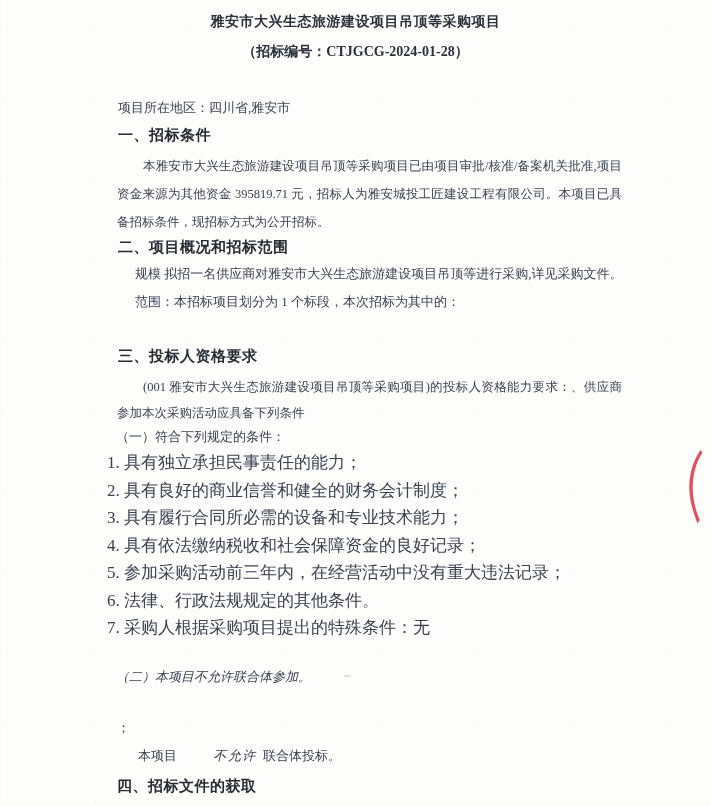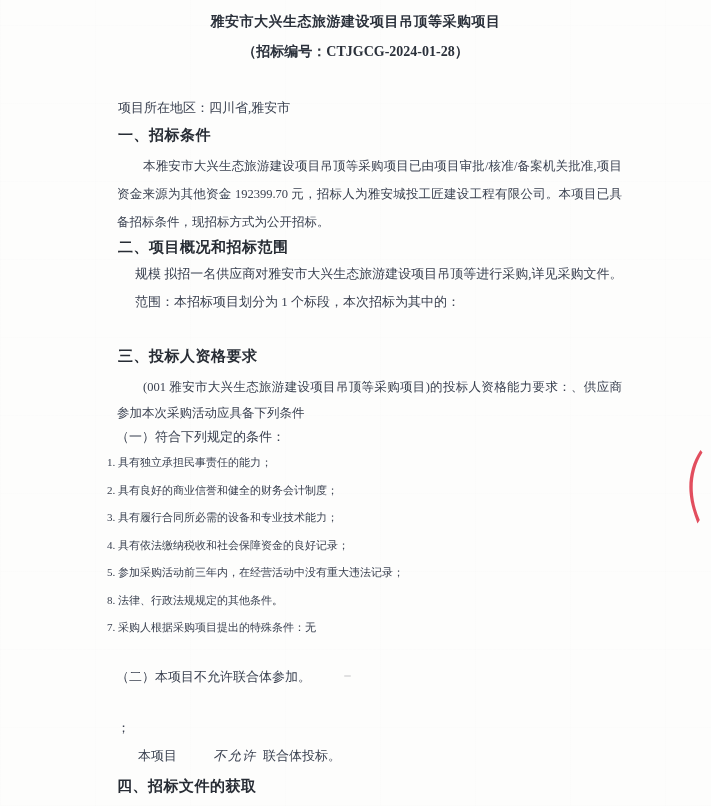--- a/index.html
+++ b/index.html
@@ -58,23 +58,23 @@
   .loc       { top: 94px;  left: 118px; }
   .h-s1      { top: 121px; left: 118px; }
   .para-s1   { top: 152px; left: 117px; }
   .h-s2      { top: 233px; left: 118px; }
   .l-scale   { top: 260px; left: 135px; }
   .l-scope   { top: 288px; left: 135px; }
   .l-lot     { top: 316px; left: 132px; }
   .h-s3      { top: 342px; left: 118px; }
   .para-s3   { top: 374px; left: 117px; }
   .l-sub1    { top: 423px; left: 116px; }
-  .items     { top: 449px; left: 107px; font-size: 11px; line-height: 27.5px; }
+  .items     { top: 449px; left: 107px; font-size: 17px; line-height: 27.5px; }
   .item      { display: block; white-space: nowrap; }
-  .l-sub2    { top: 663px; left: 116px; }
+  .l-sub2    { top: 663px; left: 116px; font-style: italic; }
   .l-semi    { top: 714px; left: 117px; }
   .l-jv      { top: 742px; left: 138px; }
   .em-italic { font-style: italic; letter-spacing: 1.5px; padding-right: 3px; margin-left: 33px; }
   .h-s4      { top: 772px; left: 117px; }
 
   .seal-arc  { top: 449px; left: 684px; width: 22px; height: 76px; }
   .artifact-dash {
     top: 675px; left: 344px; width: 7px; height: 2px;
     background: #c9c9cb; opacity: 0.55; border-radius: 1px;
   }
@@ -83,37 +83,37 @@
 <body>
 
 <div class="page">
 
   <div class="abs title">雅安市大兴生态旅游建设项目吊顶等采购项目</div>
   <div class="abs subtitle">（招标编号：CTJGCG-2024-01-28）</div>
 
   <div class="abs line loc">项目所在地区：四川省,雅安市</div>
 
   <div class="abs heading h-s1">一、招标条件</div>
-  <p class="abs para para-s1">本雅安市大兴生态旅游建设项目吊顶等采购项目已由项目审批/核准/备案机关批准,项目资金来源为其他资金 192399.70 元，招标人为雅安城投工匠建设工程有限公司。本项目已具备招标条件，现招标方式为公开招标。</p>
+  <p class="abs para para-s1">本雅安市大兴生态旅游建设项目吊顶等采购项目已由项目审批/核准/备案机关批准,项目资金来源为其他资金 395819.71 元，招标人为雅安城投工匠建设工程有限公司。本项目已具备招标条件，现招标方式为公开招标。</p>
 
   <div class="abs heading h-s2">二、项目概况和招标范围</div>
   <div class="abs line l-scale">规模 拟招一名供应商对雅安市大兴生态旅游建设项目吊顶等进行采购,详见采购文件。</div>
   <div class="abs line l-scope">范围：本招标项目划分为 1 个标段，本次招标为其中的：</div>
 
   <div class="abs heading h-s3">三、投标人资格要求</div>
   <p class="abs para intro para-s3">(001 雅安市大兴生态旅游建设项目吊顶等采购项目)的投标人资格能力要求：、供应商参加本次采购活动应具备下列条件</p>
   <div class="abs line l-sub1">（一）符合下列规定的条件：</div>
 
   <div class="abs items">
     <span class="item">1. 具有独立承担民事责任的能力；</span>
     <span class="item">2. 具有良好的商业信誉和健全的财务会计制度；</span>
     <span class="item">3. 具有履行合同所必需的设备和专业技术能力；</span>
     <span class="item">4. 具有依法缴纳税收和社会保障资金的良好记录；</span>
     <span class="item">5. 参加采购活动前三年内，在经营活动中没有重大违法记录；</span>
-    <span class="item">8. 法律、行政法规规定的其他条件。</span>
+    <span class="item">6. 法律、行政法规规定的其他条件。</span>
     <span class="item">7. 采购人根据采购项目提出的特殊条件：无</span>
   </div>
 
   <div class="abs line l-sub2">（二）本项目不允许联合体参加。</div>
   <div class="abs line l-semi">；</div>
 
   <div class="abs line l-jv">
     <span>本项目</span>
     <span class="em-italic">不允许</span>
     <span>联合体投标。</span>

